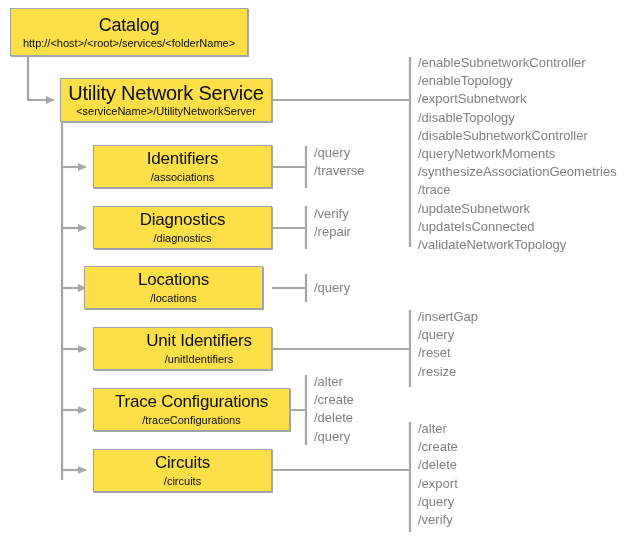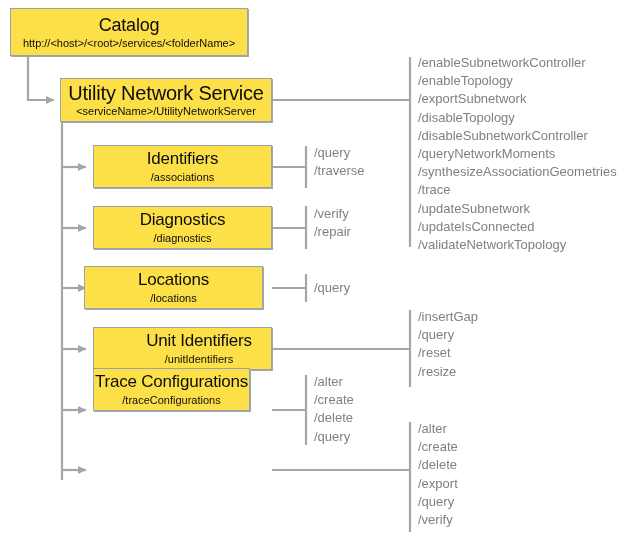--- a/index.html
+++ b/index.html
@@ -132,25 +132,29 @@
   <div class="node" style="left:84px; top:266px; width:179px; height:43px;">
     <span class="node-title">Locations</span>
     <span class="node-sub">/locations</span>
   </div>
 
   <div class="node" style="left:93px; top:327px; width:179px; height:43px;padding-left:33px;">
     <span class="node-title">Unit Identifiers</span>
     <span class="node-sub">/unitIdentifiers</span>
   </div>
 
-  <div class="node" style="left:93px; top:368px; width:157px; height:43px;">
+  <div class="node" style="left:93px; top:388px; width:197px; height:43px;">
     <span class="node-title">Trace Configurations</span>
     <span class="node-sub">/traceConfigurations</span>
   </div>
 
+  <div class="node" style="left:93px; top:449px; width:179px; height:43px;">
+    <span class="node-title">Circuits</span>
+    <span class="node-sub">/circuits</span>
+  </div>
 
   <div class="oplist" style="left:418px; top:54px;">
       <span class="op">/enableSubnetworkController</span>
       <span class="op">/enableTopology</span>
       <span class="op">/exportSubnetwork</span>
       <span class="op">/disableTopology</span>
       <span class="op">/disableSubnetworkController</span>
       <span class="op">/queryNetworkMoments</span>
       <span class="op">/synthesizeAssociationGeometries</span>
       <span class="op">/trace</span>

